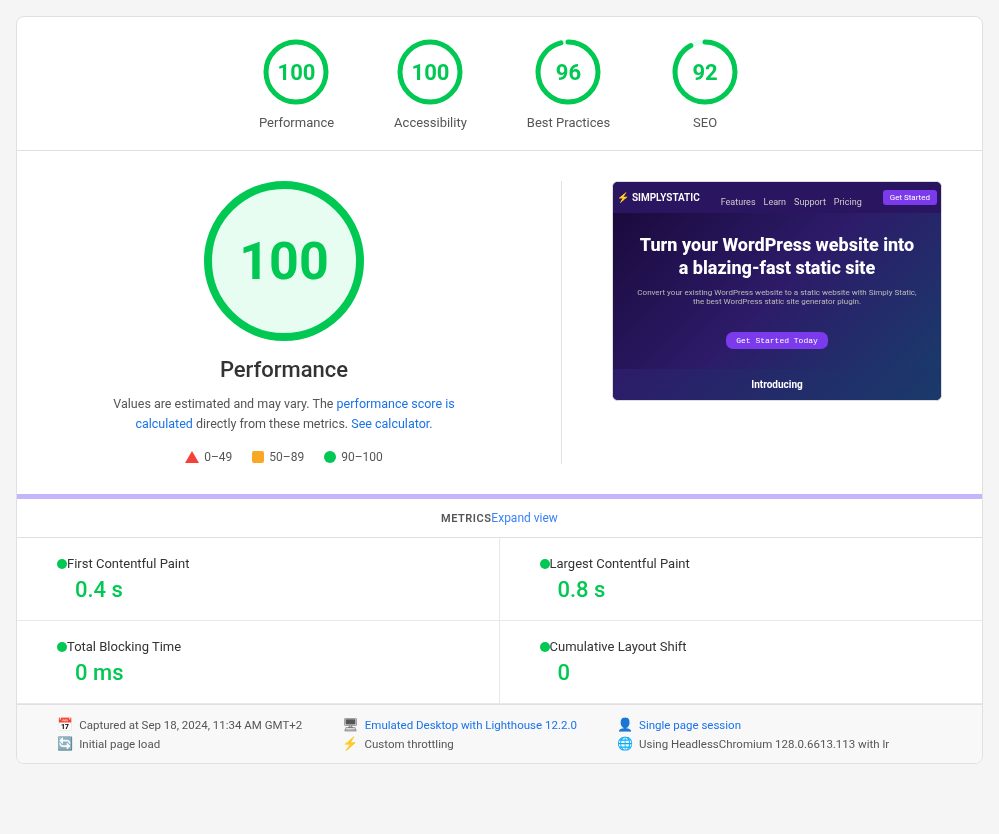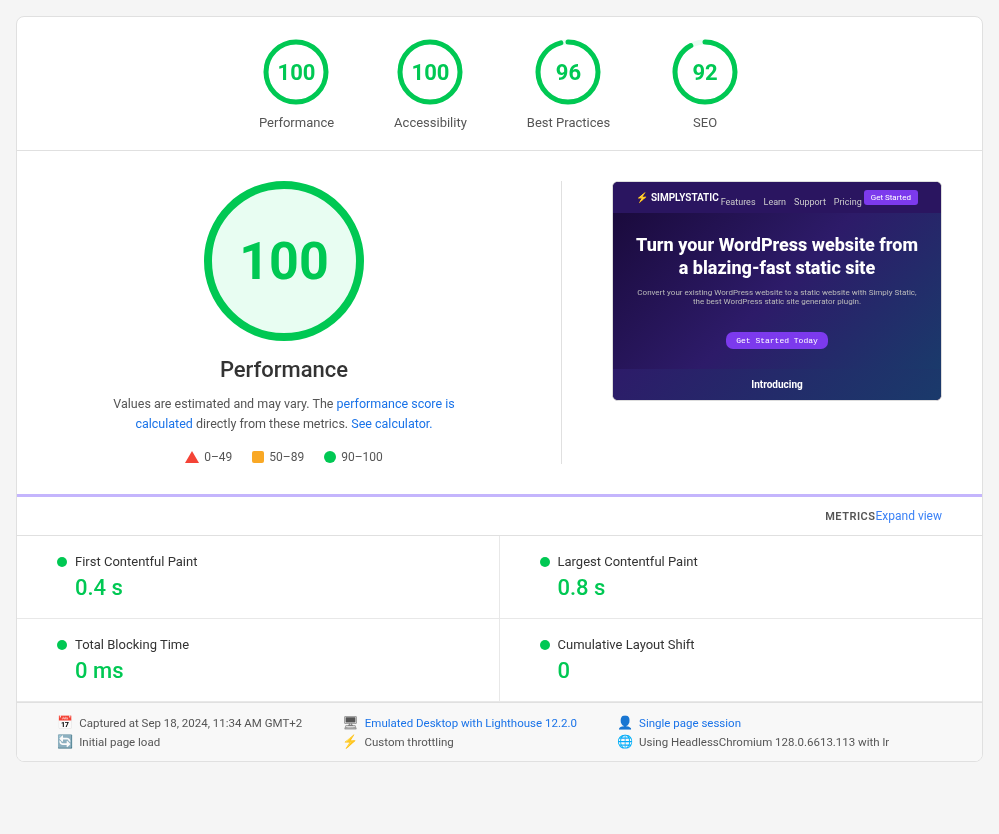--- a/index.html
+++ b/index.html
@@ -136,21 +136,21 @@
       border: 1px solid #ddd;
       border-radius: 6px;
       overflow: hidden;
       height: 220px;
       background: #1a0a3c;
       display: flex;
       flex-direction: column;
     }
     .screenshot-nav {
       background: #2a1560;
-      padding: 6px 23px;
+      padding: 6px 4px;
       display: flex;
       align-items: center;
       justify-content: space-between;
     }
     .screenshot-logo {
       color: #fff;
       font-size: 10px;
       font-weight: 600;
     }
     .screenshot-nav-links {
@@ -209,24 +209,24 @@
       color: #fff;
       font-size: 10px;
       font-weight: 700;
     }
     
     .metrics-section {
       padding: 0 0 0 0;
     }
     .metrics-header {
       display: flex;
-      justify-content: flex-end;
+      justify-content: center;
       align-items: center;
       padding: 12px 40px;
-      border-top: 3px solid #c4b5fd;
+      border-top: 5px solid #c4b5fd;
     }
     .metrics-title {
       font-size: 11px;
       font-weight: 600;
       color: #555;
       letter-spacing: 0.5px;
       text-transform: uppercase;
     }
     .expand-btn {
       font-size: 12px;
@@ -241,21 +241,20 @@
     .metric-item {
       padding: 18px 40px;
       border-bottom: 1px solid #e8e8e8;
     }
     .metric-item:nth-child(odd) {
       border-right: 1px solid #e8e8e8;
     }
     .metric-name-row {
       display: flex;
       align-items: center;
-      gap: 8px;
       margin-bottom: 6px;
     }
     .metric-dot {
       width: 10px;
       height: 10px;
       border-radius: 50%;
       background: #00c853;
       flex-shrink: 0;
     }
     .metric-name {
@@ -384,21 +383,21 @@
           <span class="screenshot-logo">⚡ SIMPLYSTATIC</span>
           <div class="screenshot-nav-links">
             <span>Features</span>
             <span>Learn</span>
             <span>Support</span>
             <span>Pricing</span>
           </div>
           <div class="screenshot-btn">Get Started</div>
         </div>
         <div class="screenshot-hero">
-          <div class="screenshot-title">Turn your WordPress website from a blazing-fast static site</div>
+          <div class="screenshot-title">Turn your WordPress website into a blazing-fast static site</div>
           <div class="screenshot-sub">Convert your existing WordPress website to a static website with Simply Static, the best WordPress static site generator plugin.</div>
           <div class="screenshot-cta">Get Started Today</div>
         </div>
         <div class="screenshot-bottom">
           <span class="screenshot-intro">Introducing</span>
         </div>
       </div>
     </div>
   </div>
 

